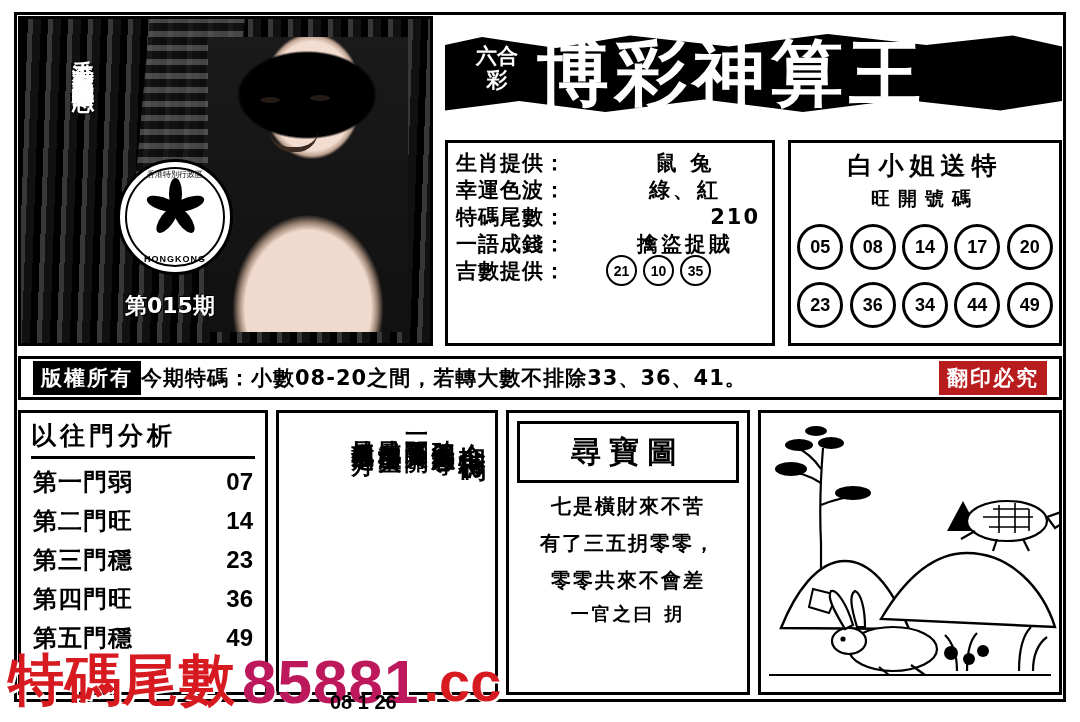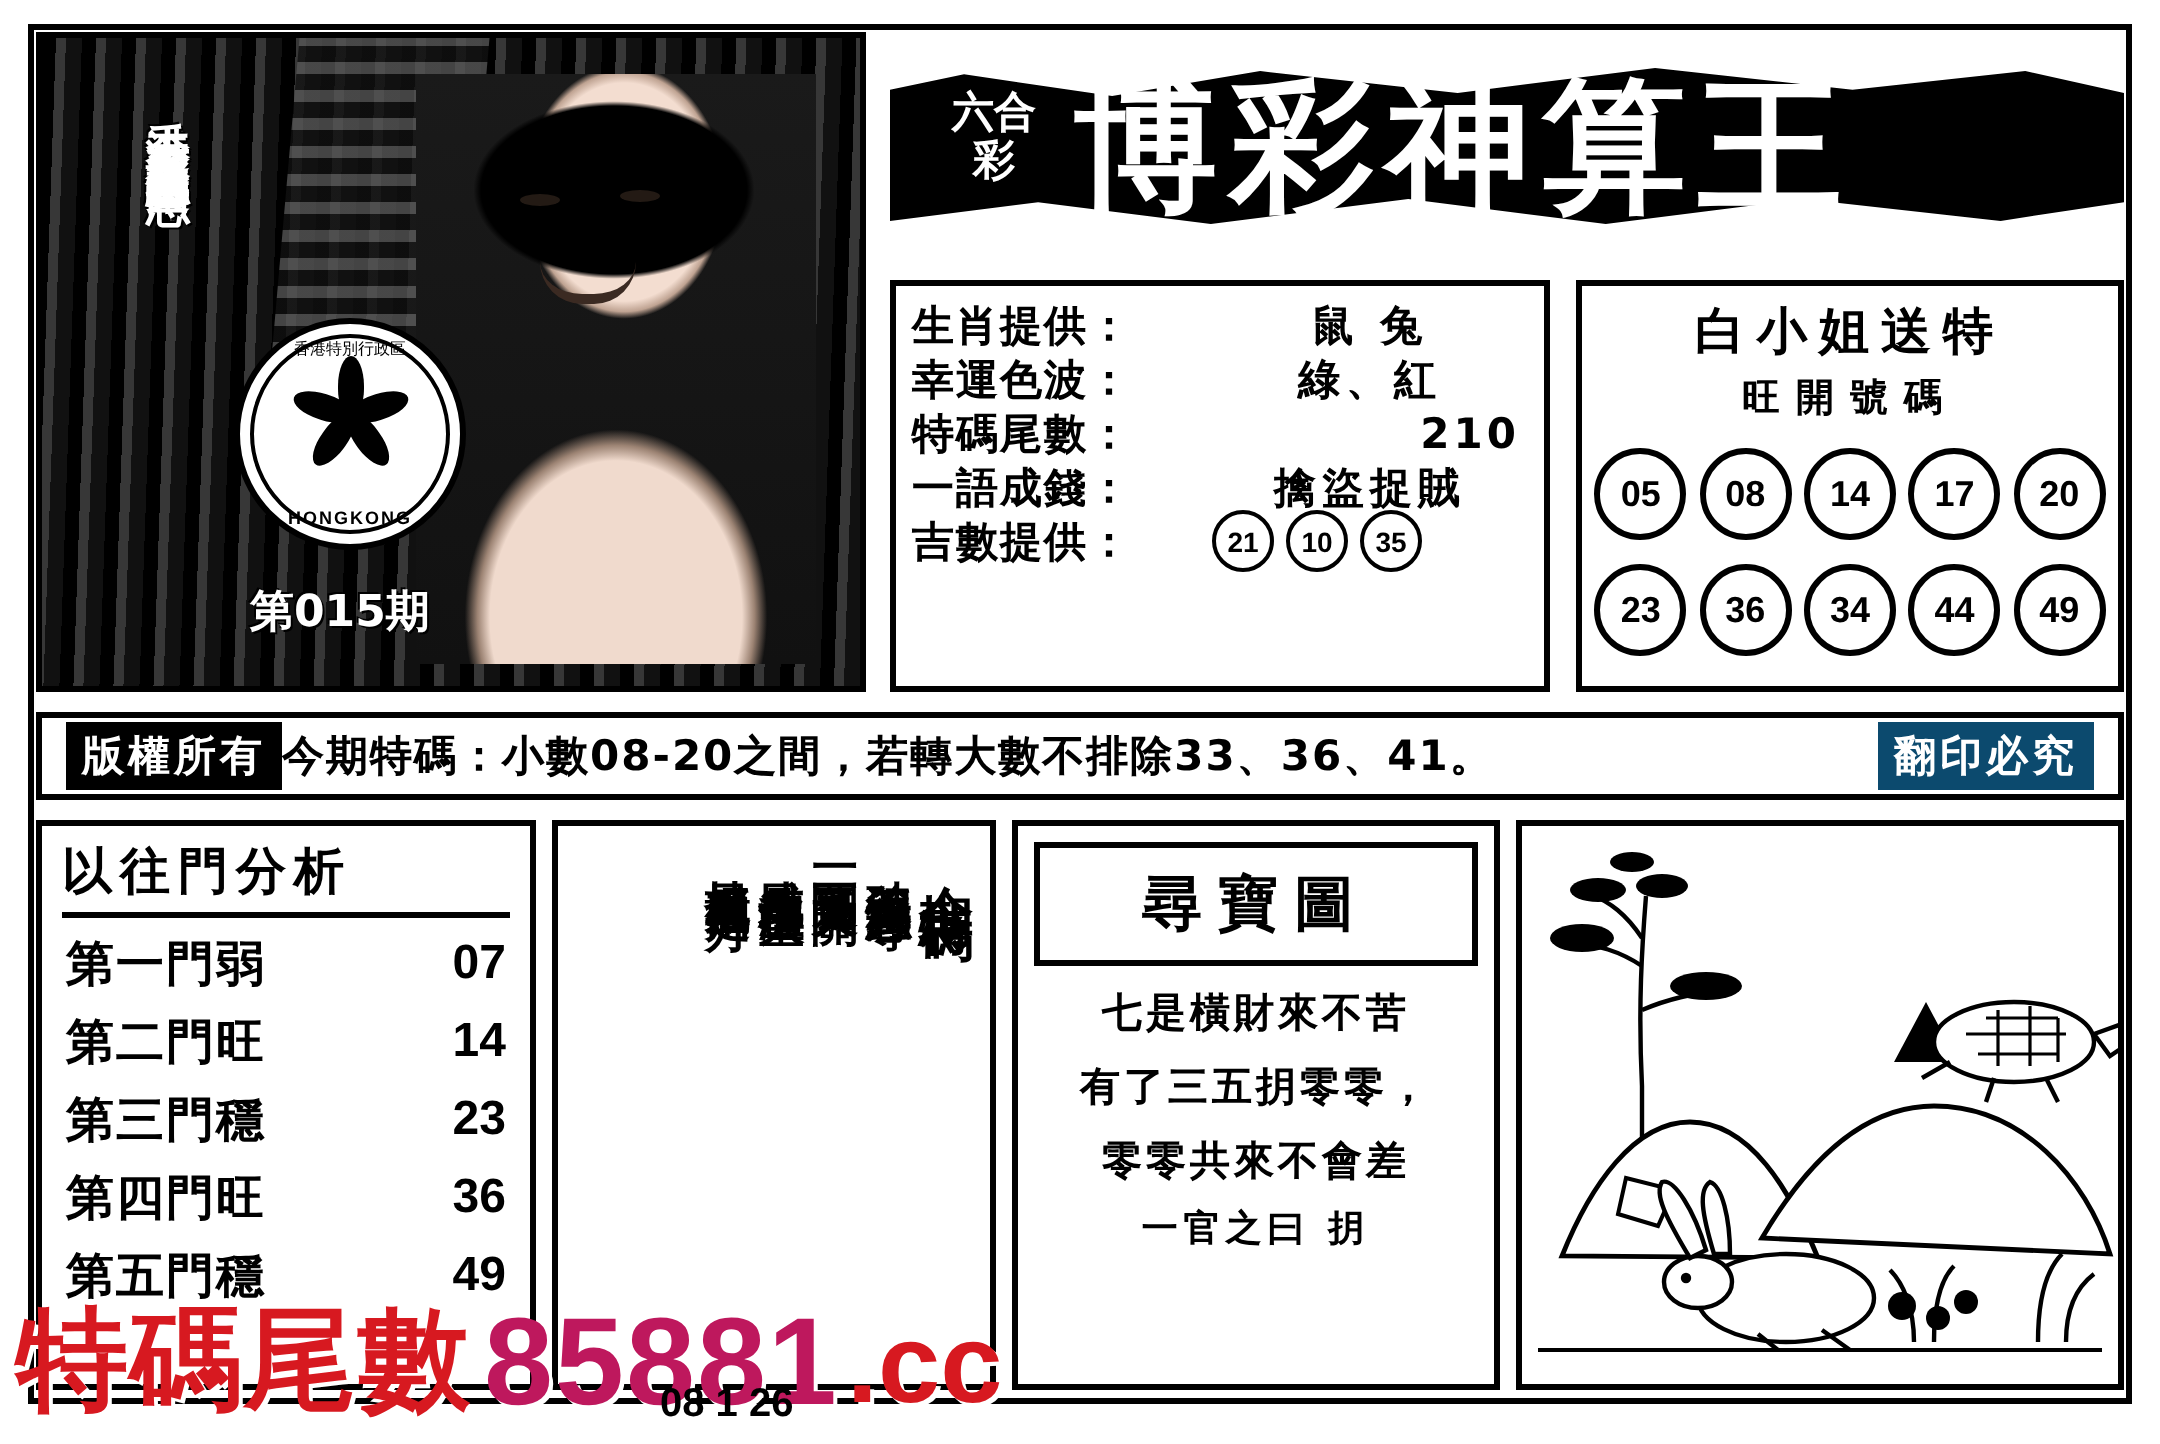--- a/index.html
+++ b/index.html
@@ -188,21 +188,21 @@
   .banner .bk{
     background:#000;color:#fff;font-weight:bold;font-size:21px;
     padding:3px 8px;margin-left:12px;letter-spacing:2px;
     font-family:"DejaVu Sans",sans-serif;
   }
   .banner .mid{
     flex:1;text-align:left;font-size:21px;font-weight:bold;letter-spacing:1px;
     font-family:"DejaVu Sans",sans-serif;color:#000;
   }
   .banner .bk2{
-    background:#0c4a6e;color:#fff;font-weight:bold;font-size:21px;
+    background:#b91c1c;color:#fff;font-weight:bold;font-size:21px;
     padding:3px 8px;margin-right:12px;letter-spacing:2px;
     font-family:"DejaVu Sans",sans-serif;
   }
 
   
   .bottom{position:absolute;left:18px;top:410px;width:1044px;height:285px;}
   .panel{position:absolute;border:3px solid #000;box-sizing:border-box;background:#fff;}
   .p1{left:0;top:0;width:250px;height:285px;}
   .p2{left:258px;top:0;width:222px;height:285px;}
   .p3{left:488px;top:0;width:244px;height:285px;}

